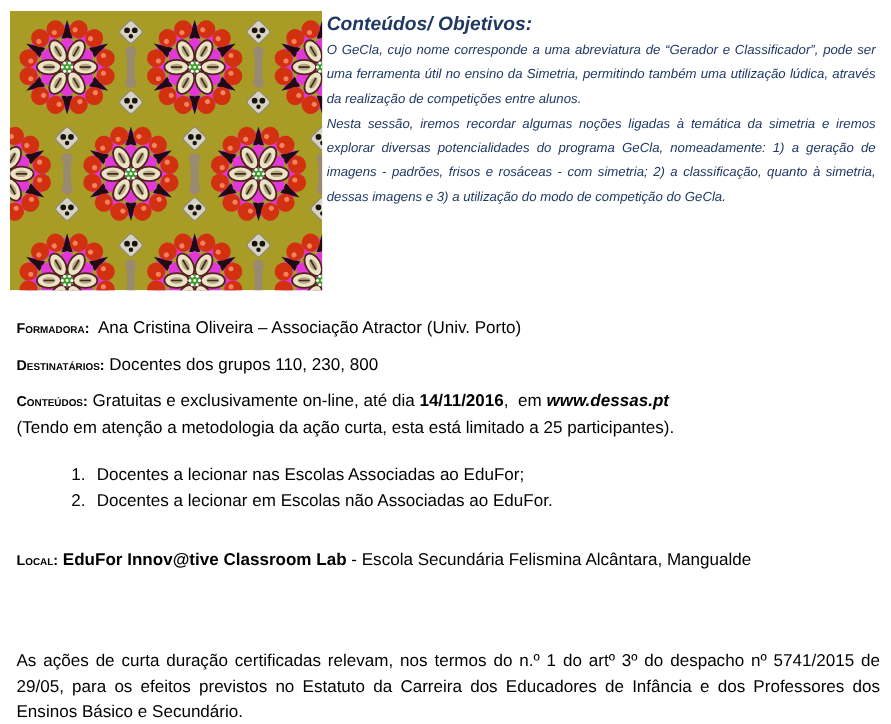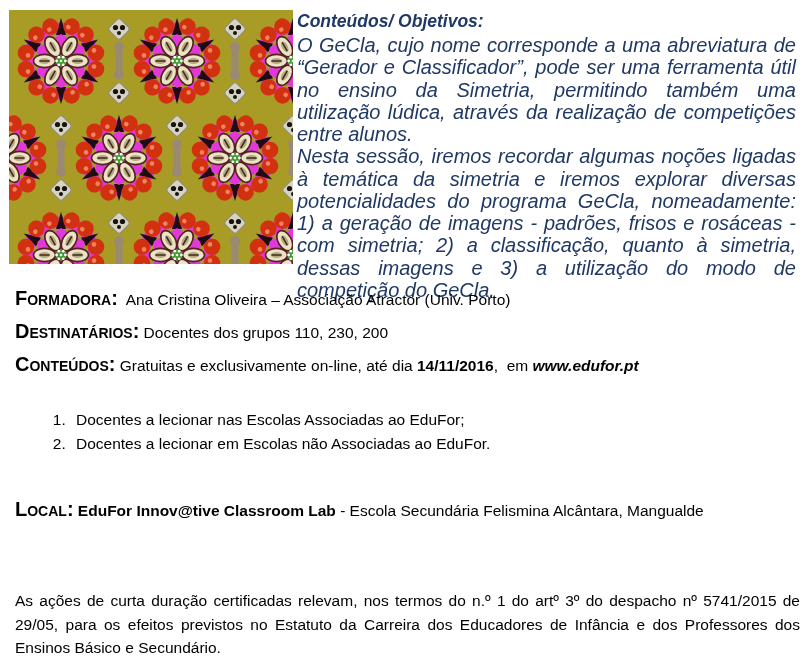--- a/index.html
+++ b/index.html
@@ -25,30 +25,30 @@
   .petal-slit{stroke:#3c2a1e;stroke-width:1.5;}
   .c-green{fill:var(--c-green);}
   .c-dot{fill:#ffffff;}
   .bone{fill:var(--c-tan);}
   .motif-sq{fill:#d7d3c2;stroke:#8e8c7c;stroke-width:1;}
   .motif-dot{fill:#19130f;}
 
   
   .objectives{position:absolute;left:297px;top:8px;width:499px;color:var(--c-navy);font-style:italic;}
   .objectives .obj-heading{font-size:17.5px;line-height:26px;font-weight:bold;margin:0;}
-  .objectives p{font-size:20px;line-height:22.25px;margin:0;text-align:justify;}
+  .objectives p{font-size:12px;line-height:22.25px;margin:0;text-align:justify;}
 
   
   .sec{position:absolute;left:15px;width:785px;font-size:15.5px;line-height:23px;}
-  .sc-label{font-weight:bold;font-variant:small-caps;font-size:20px;}
+  .sc-label{font-weight:bold;font-variant:small-caps;font-size:13px;}
   .seg{white-space:pre-wrap;}
   .b{font-weight:bold;text-align:center;}
   .bi{font-weight:bold;font-style:italic;}
   .sec-inscricoes{line-height:25px;}
-  .sec-priorities ol{margin:0;padding:0 0 0 55px;}
+  .sec-priorities ol{margin:12px;padding:0 0 0 55px;}
   .sec-priorities li{line-height:23.5px;padding-left:6px;}
   .sec-nota-para{text-align:justify;line-height:23.6px;}
 </style>
 </head>
 <body>
 
 <div class="page">
 
   <div class="pattern-wrap">
     <svg viewBox="0 0 284 254" width="284" height="254" role="img">
@@ -153,27 +153,28 @@
     <div class="obj-heading">Conteúdos/ Objetivos:</div>
     <p>O GeCla, cujo nome corresponde a uma abreviatura de “Gerador e Classificador”, pode ser uma ferramenta útil no ensino da Simetria, permitindo também uma utilização lúdica, através da realização de competições entre alunos.</p>
     <p>Nesta sessão, iremos recordar algumas noções ligadas à temática da simetria e iremos explorar diversas potencialidades do programa GeCla, nomeadamente: 1) a geração de imagens - padrões, frisos e rosáceas - com simetria; 2) a classificação, quanto à simetria, dessas imagens e 3) a utilização do modo de competição do GeCla.</p>
   </div>
 
   <div class="sec" style="top:287px;">
     <span class="sc-label seg">Formadora:</span><span class="seg">  Ana Cristina Oliveira – Associação Atractor (Univ. Porto)</span>
   </div>
 
   <div class="sec" style="top:320px;">
-    <span class="sc-label seg">Destinatários:</span><span class="seg"> Docentes dos grupos 110, 230, 200</span>
+    <span class="sc-label seg">Destinatários:</span><span class="seg"> Docentes dos grupos 110, 230, 800</span>
   </div>
 
   <div class="sec sec-inscricoes" style="top:352px;">
     <div>
-      <span class="sc-label seg">Conteúdos:</span><span class="seg"> Gratuitas e exclusivamente on-line, até dia </span><span class="b seg">14/11/2016</span><span class="seg">,  em </span><span class="bi seg">www.edufor.pt</span>
+      <span class="sc-label seg">Conteúdos:</span><span class="seg"> Gratuitas e exclusivamente on-line, até dia </span><span class="b seg">14/11/2016</span><span class="seg">,  em </span><span class="bi seg">www.dessas.pt</span>
     </div>
+    <div>(Tendo em atenção a metodologia da ação curta, esta está limitado a 25 participantes).</div>
   </div>
 
   <div class="sec sec-priorities" style="top:408px;">
     <ol>
       <li>Docentes a lecionar nas Escolas Associadas ao EduFor;</li>
       <li>Docentes a lecionar em Escolas não Associadas ao EduFor.</li>
     </ol>
   </div>
 
   <div class="sec" style="top:498px;">

